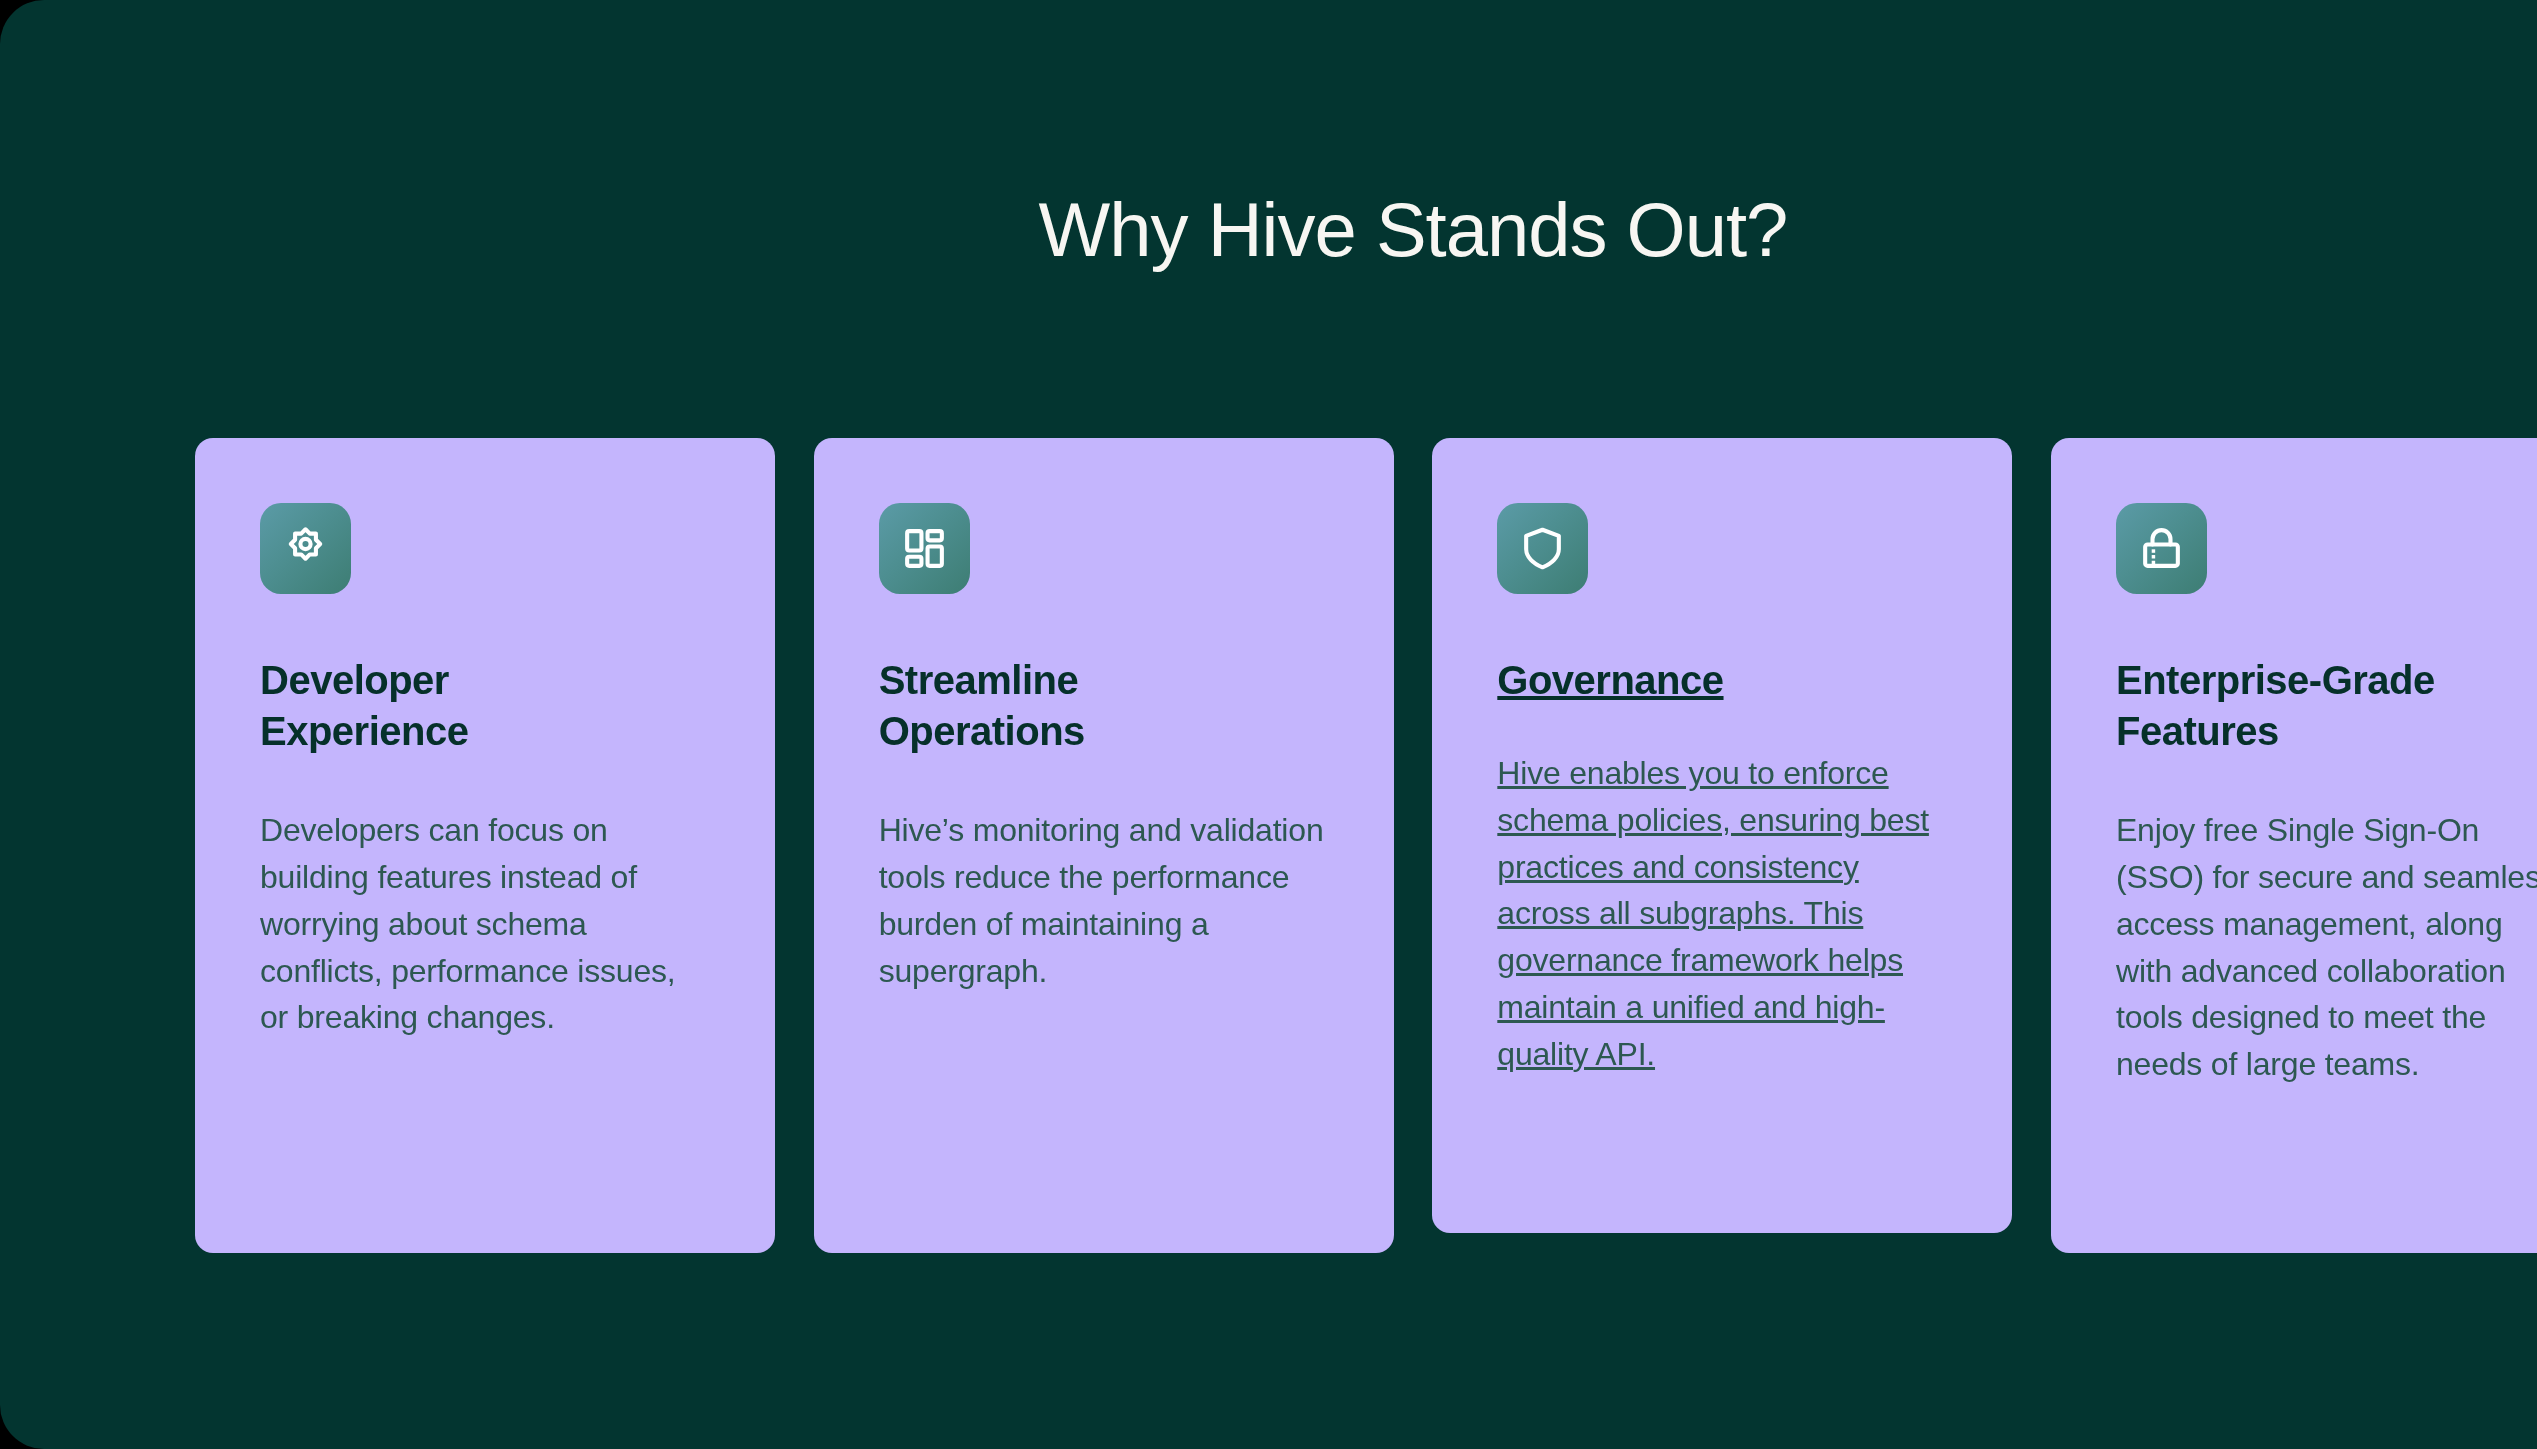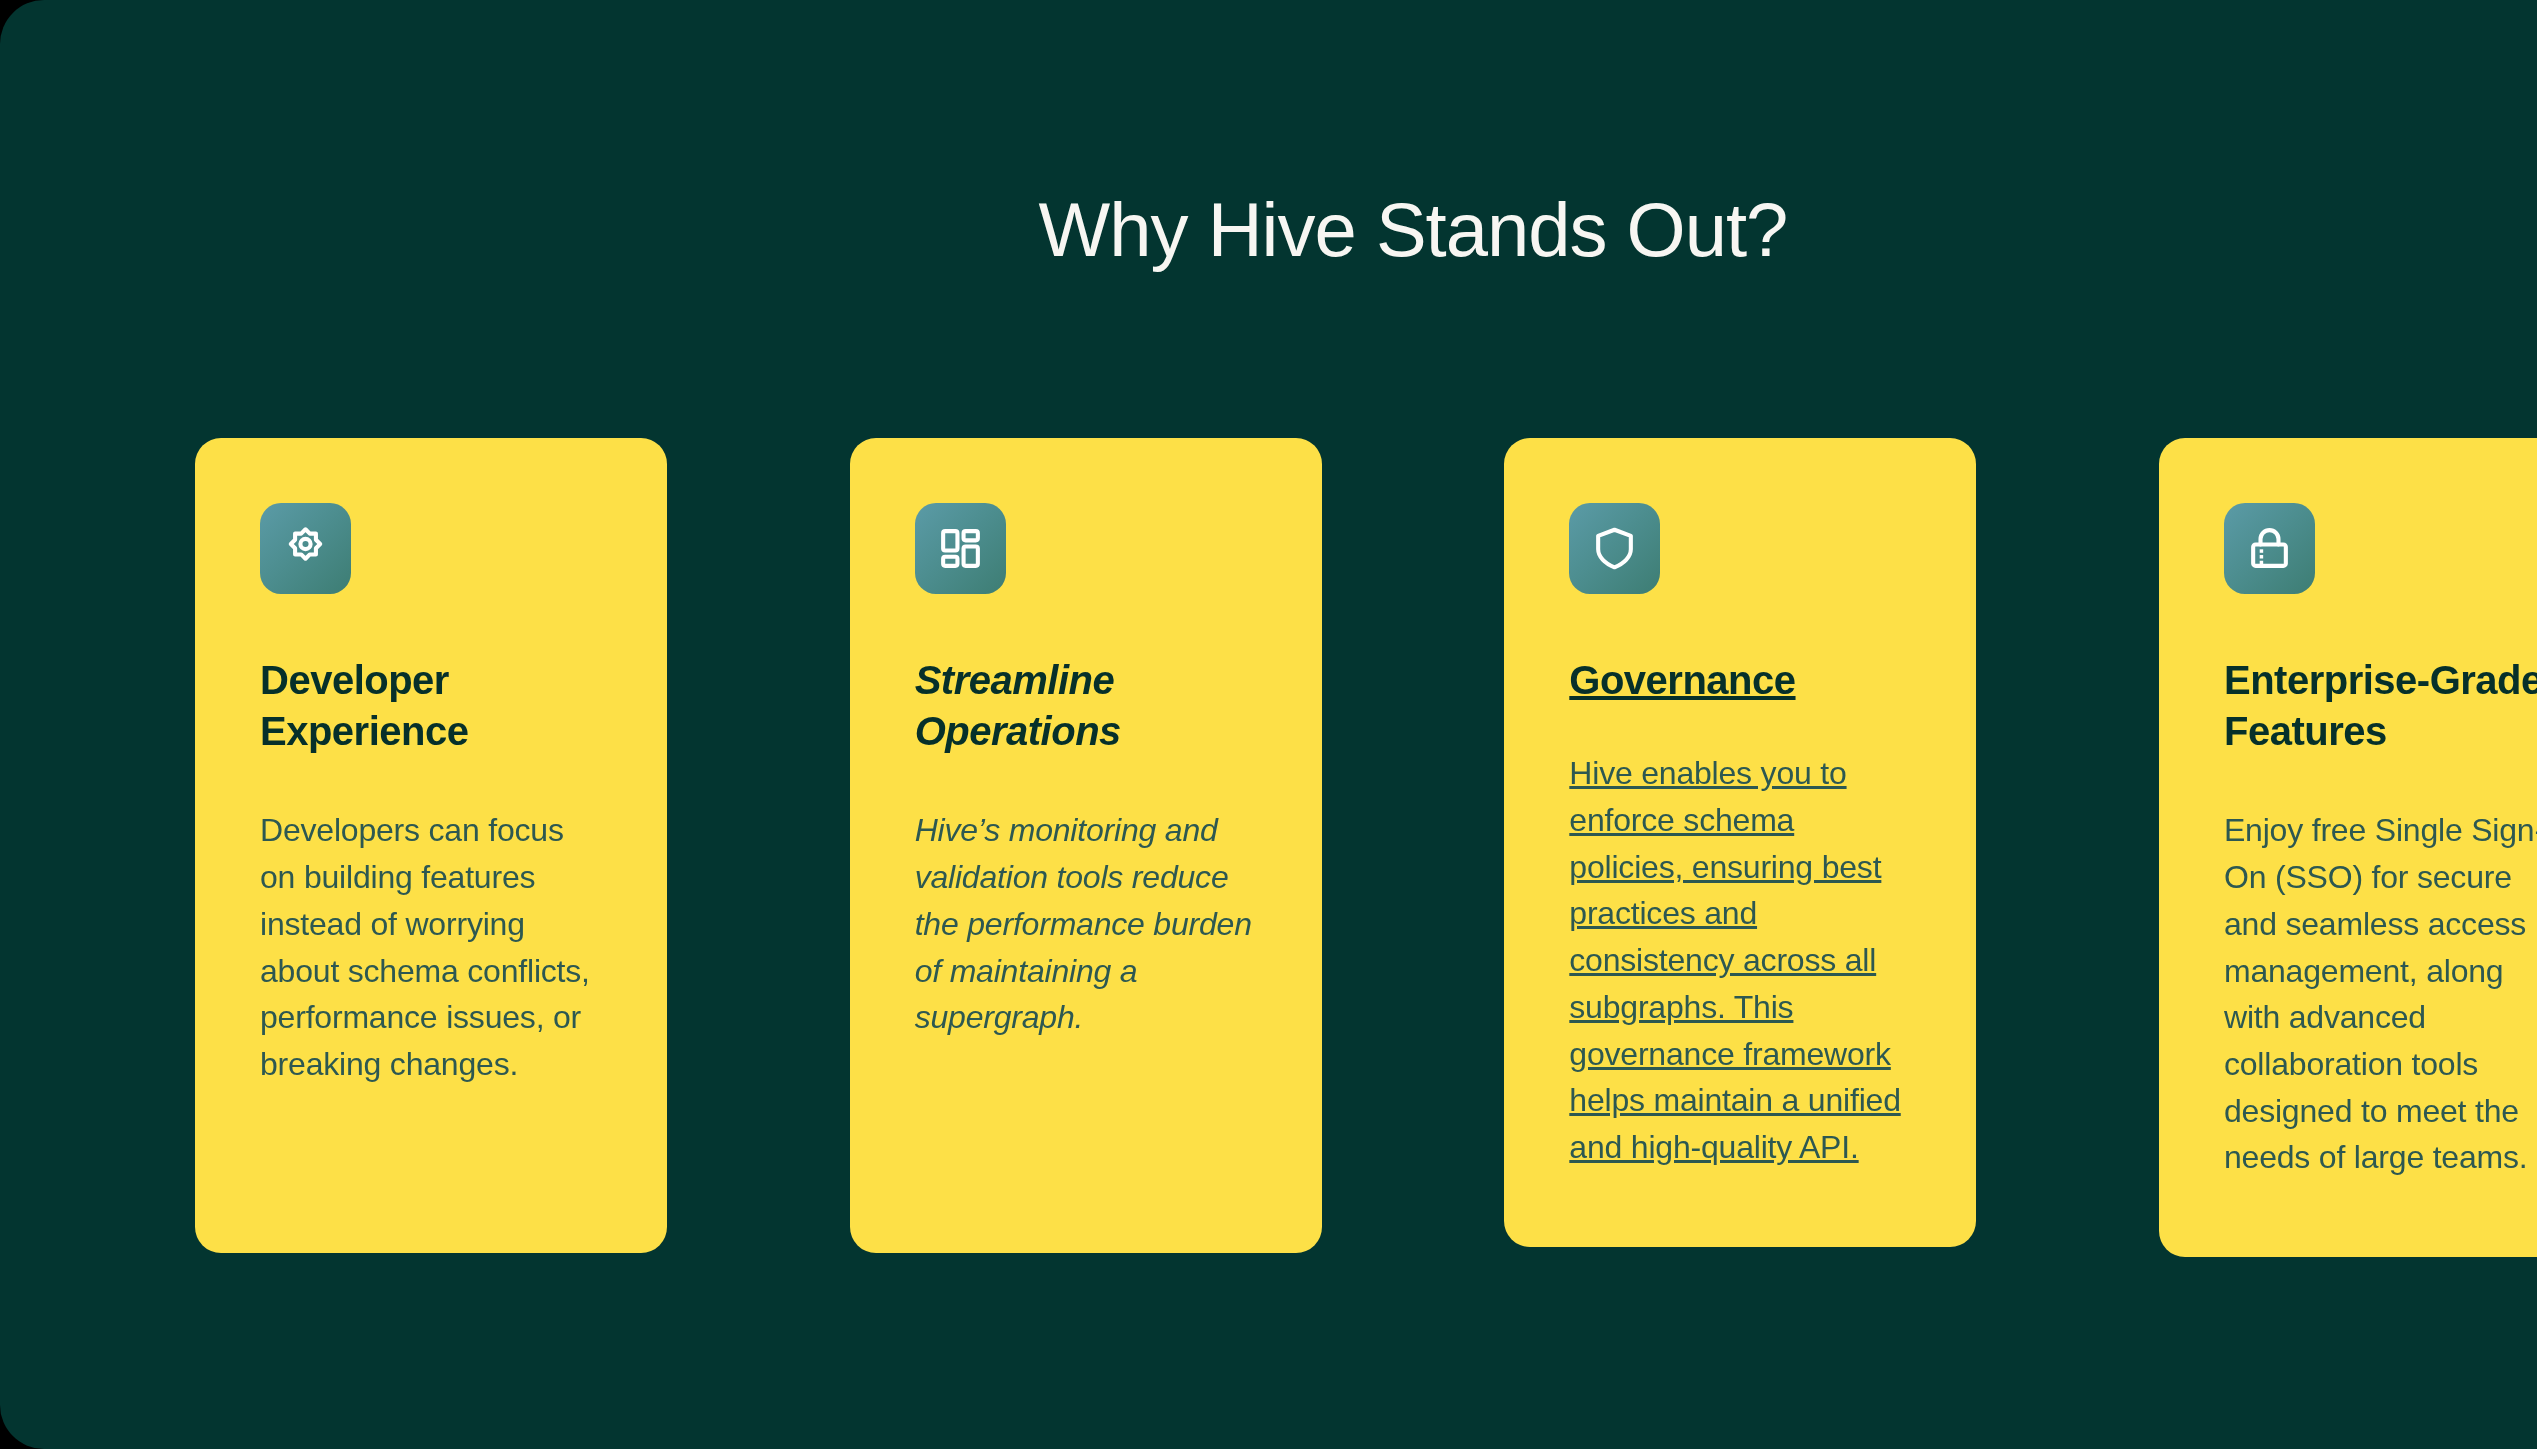--- a/index.html
+++ b/index.html
@@ -44,30 +44,30 @@
     left: 195px;
     top: 438px;
     width: 2436px;
     display: flex;
     flex-direction: row;
     align-items: flex-start;
     justify-content: space-between;
   }
 
   .card {
-    width: 472px;
+    width: 580px;
     box-sizing: border-box;
-    background: #fde047;
-    border-radius: 26px;
+    background: #c4b5fd;
+    border-radius: 18px;
     padding: 65px 65px 76px 65px;
     display: flex;
     flex-direction: column;
   }
   .card-1 { min-height: 815px; }
-  .card-2 { min-height: 815px; font-style: italic; }
+  .card-2 { min-height: 815px; }
   .card-3 { min-height: 795px; }
   .card-4 { min-height: 815px; }
 
   .icon-tile {
     width: 91px;
     height: 91px;
     border-radius: 21px;
     background: linear-gradient(135deg, #5b9ba7 0%, #4d8e90 45%, #3d7d73 100%);
     display: flex;
     align-items: center;

